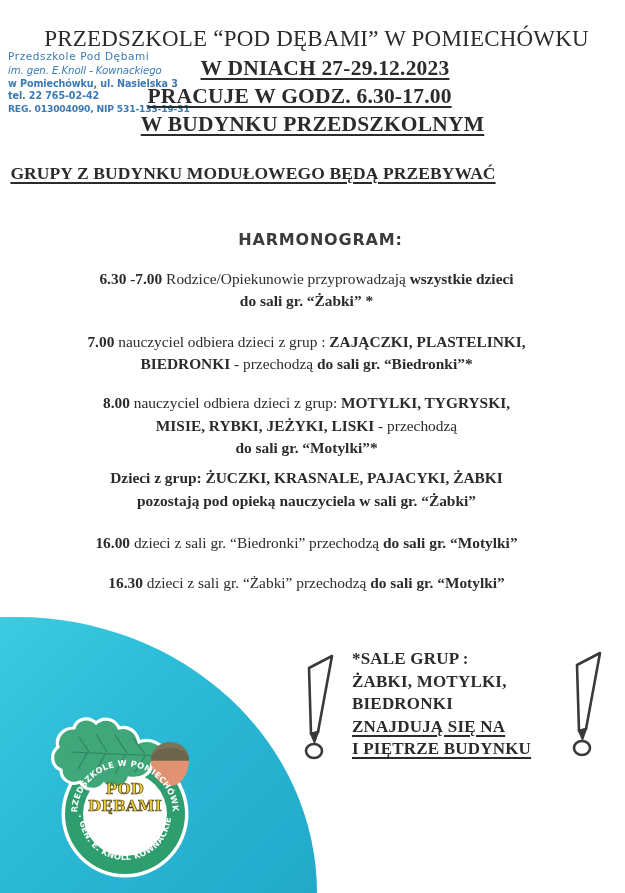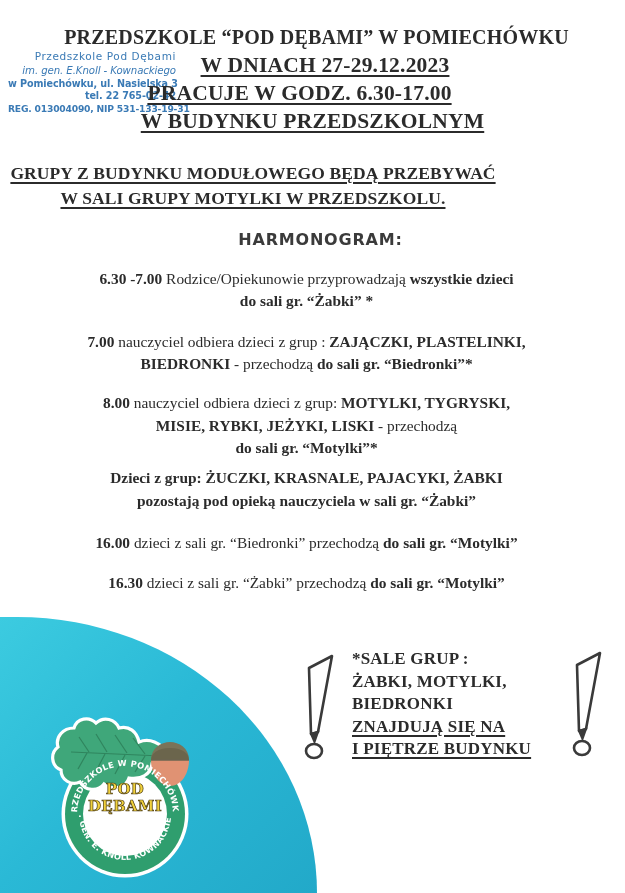--- a/index.html
+++ b/index.html
@@ -16,21 +16,21 @@
     color: #2b2b2b;
     -webkit-font-smoothing: antialiased;
   }
 
   
   .stamp {
     position: absolute;
     left: 8px;
     top: 50px;
     width: 168px;
-    text-align: right;
+    text-align: left;
     color: #3a7ab5;
     font-family: "DejaVu Sans", "Liberation Sans", sans-serif;
     line-height: 1.33;
     letter-spacing: -0.1px;
   }
   .stamp div { white-space: nowrap; }
   .stamp .l1 { font-size: 10.5px; letter-spacing: 0.6px; }
   .stamp .l2 { font-size: 10.2px; font-style: italic; }
   .stamp .l3 { font-size: 9.6px; font-weight: bold; }
   .stamp .l4 { font-size: 9.6px; font-weight: bold; }
@@ -38,22 +38,22 @@
 
   
   .head-block {
     position: absolute;
     left: 0;
     top: 26px;
     width: 625px;
     text-align: center;
   }
   .h-line-1 {
-    font-size: 20px;
-    font-weight: bold;
+    font-size: 23px;
+    font-weight: normal;
     letter-spacing: 0.2px;
     margin: 0 0 4px 8px;
   }
   .h-line-u {
     font-size: 21.5px;
     font-weight: bold;
     letter-spacing: 0.2px;
     margin: 0 0 3px 0;
   }
   .h-line-u .u {
@@ -243,21 +243,20 @@
 
 <div class="head-block">
   <div class="h-line-1">PRZEDSZKOLE “POD DĘBAMI” W POMIECHÓWKU</div>
   <div class="h-line-u indent-r"><span class="u">W DNIACH 27-29.12.2023</span></div>
   <div class="h-line-u indent-l"><span class="u">PRACUJE W GODZ. 6.30-17.00</span></div>
   <div class="h-line-u"><span class="u">W BUDYNKU PRZEDSZKOLNYM</span></div>
 </div>
 
 <div class="sub-block">
   <div class="sub-line"><span class="u">GRUPY Z BUDYNKU MODUŁOWEGO BĘDĄ PRZEBYWAĆ</span></div>
-  <div class="sub-line"><span class="u">W SALI GRUPY MOTYLKI W PRZEDSZKOLU.</span></div>
 </div>
 
 <div class="harmonogram">HARMONOGRAM:</div>
 
 <div class="schedule">
 
   <div class="entry e1">
     <span class="ln"><b>6.30 -7.00</b><span> Rodzice/Opiekunowie przyprowadzają </span><b>wszystkie dzieci</b></span>
     <span class="ln"><b>do sali gr. “Żabki” *</b></span>
   </div>

